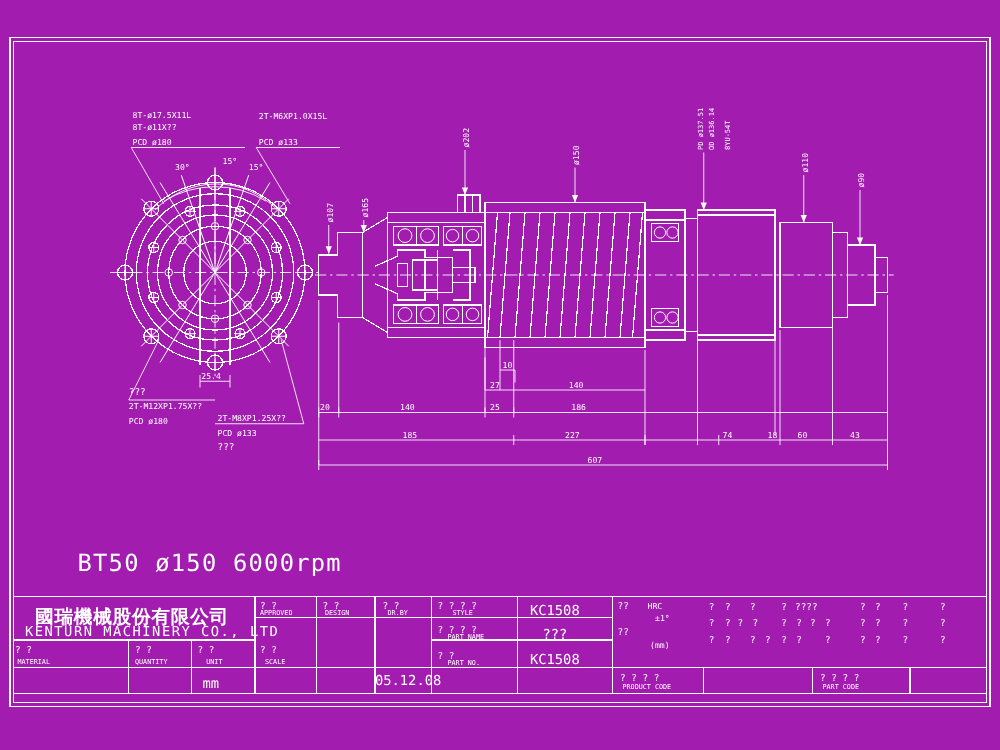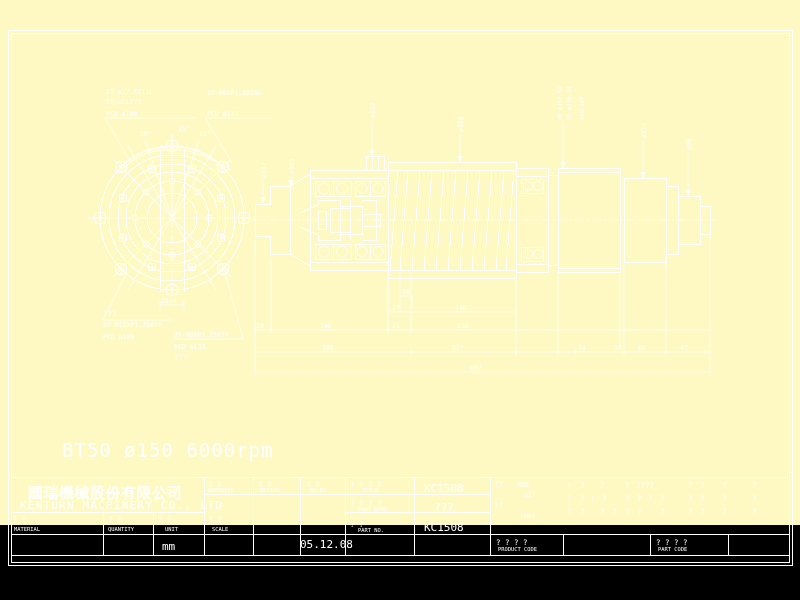--- a/index.html
+++ b/index.html
@@ -7,22 +7,22 @@
     padding: 0;
     background: #000000;
     width: 800px;
     height: 600px;
     overflow: hidden;
     font-family: "DejaVu Sans", sans-serif;
   }
   #root {
     position: relative;
     width: 800px;
-    height: 525px;
-    background: #fef9c3;
+    height: 600px;
+    background: #a21caf;
   }
   svg#cad {
     position: absolute;
     left: 0;
     top: 0;
     width: 800px;
     height: 600px;
     display: block;
   }
   .ln { stroke: #ffffff; stroke-width: 1; fill: none; shape-rendering: crispEdges; }

